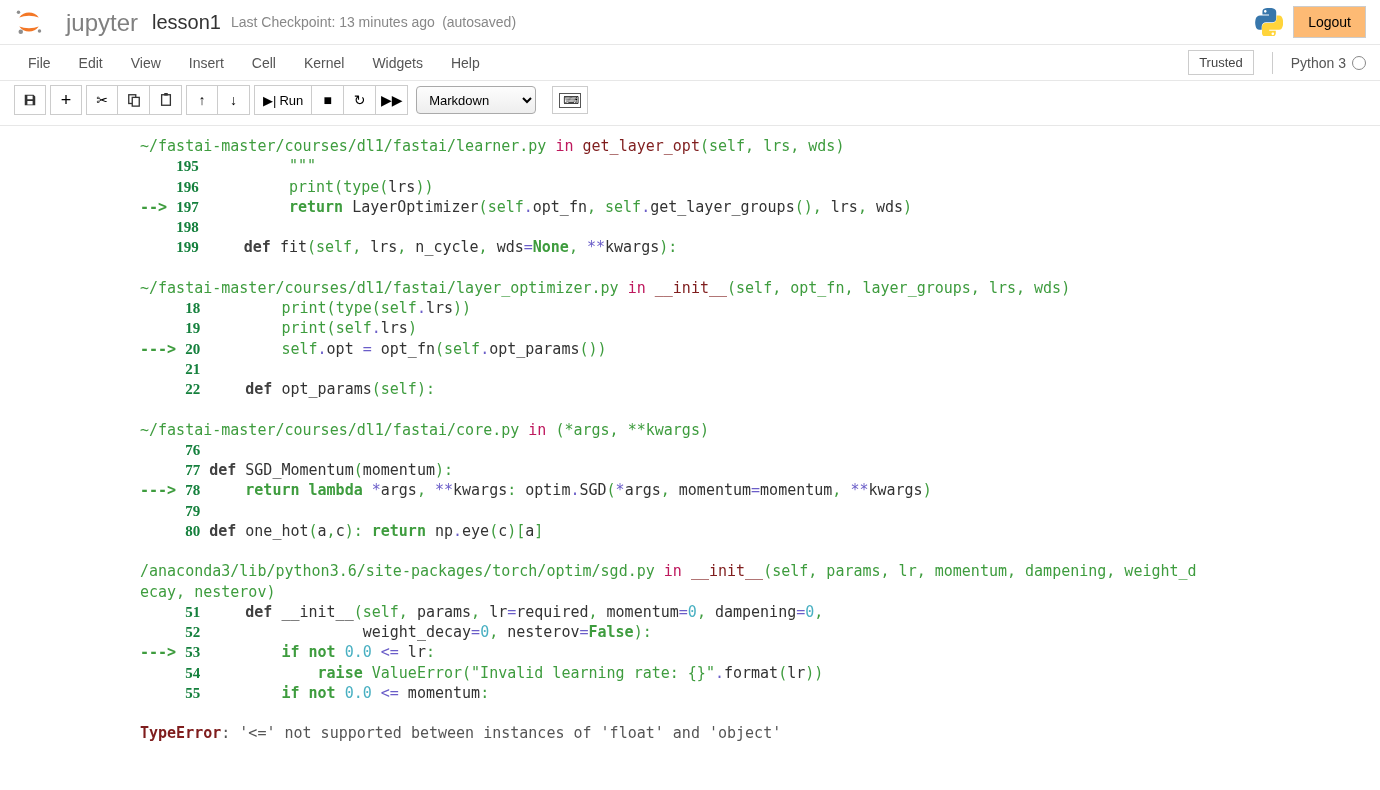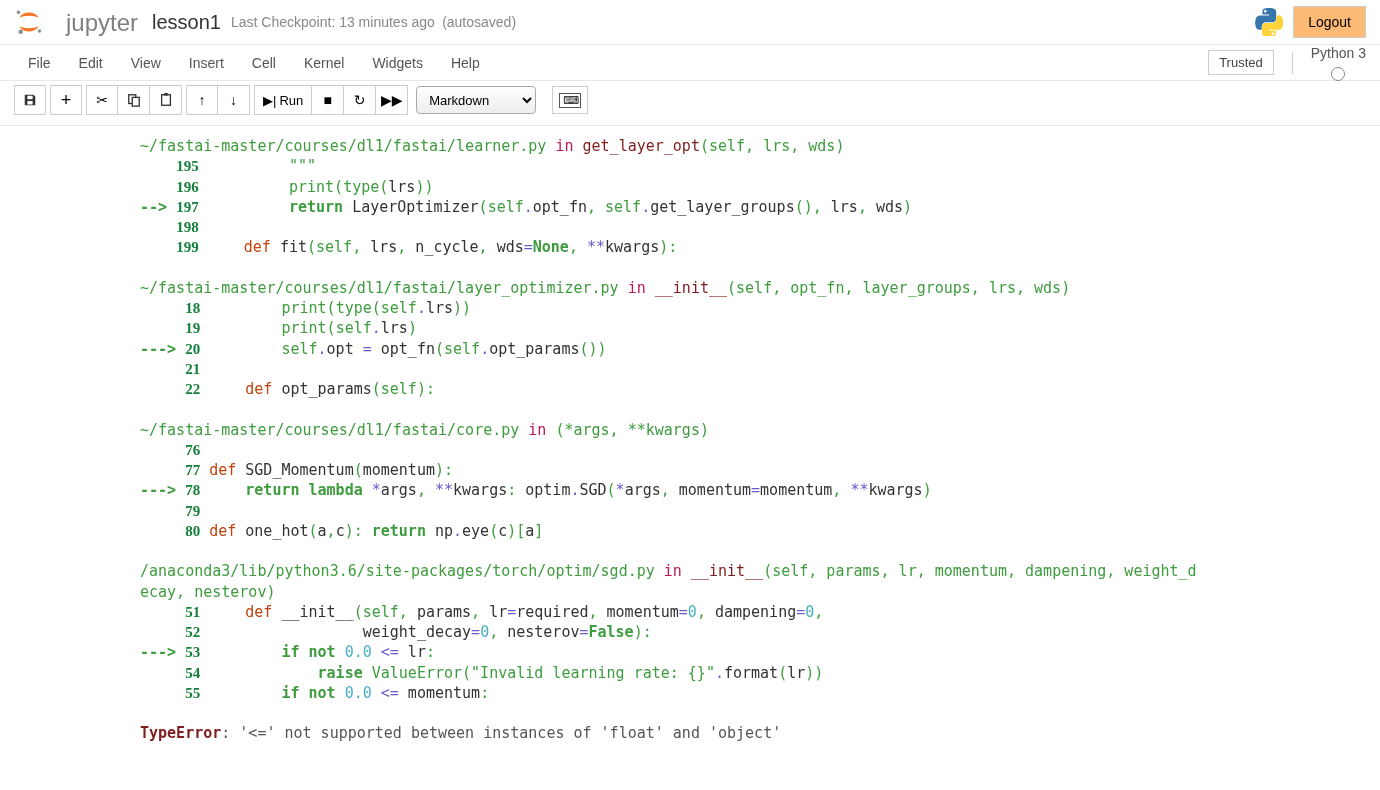--- a/index.html
+++ b/index.html
@@ -86,21 +86,20 @@
     color: #444;
     cursor: pointer;
     background: #fff;
   }
   .kernel-ind {
     font-size: 14px;
     color: #555;
     display: flex;
     align-items: center;
     gap: 6px;
-    flex-direction: column;
   }
   .kernel-circle {
     width: 14px; height: 14px;
     border: 1.5px solid #888;
     border-radius: 50%;
   }
   .toolbar {
     display: flex;
     align-items: center;
     padding: 4px 14px 10px;
@@ -157,21 +156,21 @@
     line-height: 1.35;
     white-space: pre;
   }
   .tb-loc { color: #3e9c3e; }
   .tb-in  { color: #be185d; }
   .tb-func{ color: #7f1d1d; }
   .tb-args{ color: #3e9c3e; }
   .ln     { color: #15803d; font-weight: bold; font-family: Liberation Serif, serif; }
   .arrow  { color: #3e9c3e; font-weight: bold; }
   .kw     { color: #3e9c3e; font-weight: bold; }
-  .def    { color: #c2410c; font-weight: normal; }
+  .def    { color: #404040; font-weight: bold; }
   .p      { color: #3e9c3e; }
   .bi     { color: #3e9c3e; }
   .op2    { color: #6a5dc8; }
   .str    { color: #3e9c3e; }
   .num    { color: #49b0c2; }
   .err-name { color: #7f1d1d; font-weight: bold; }
   .call   { color: #555; }
   .divider-v {
     width: 1px; height: 22px;
     background: #ccc;

